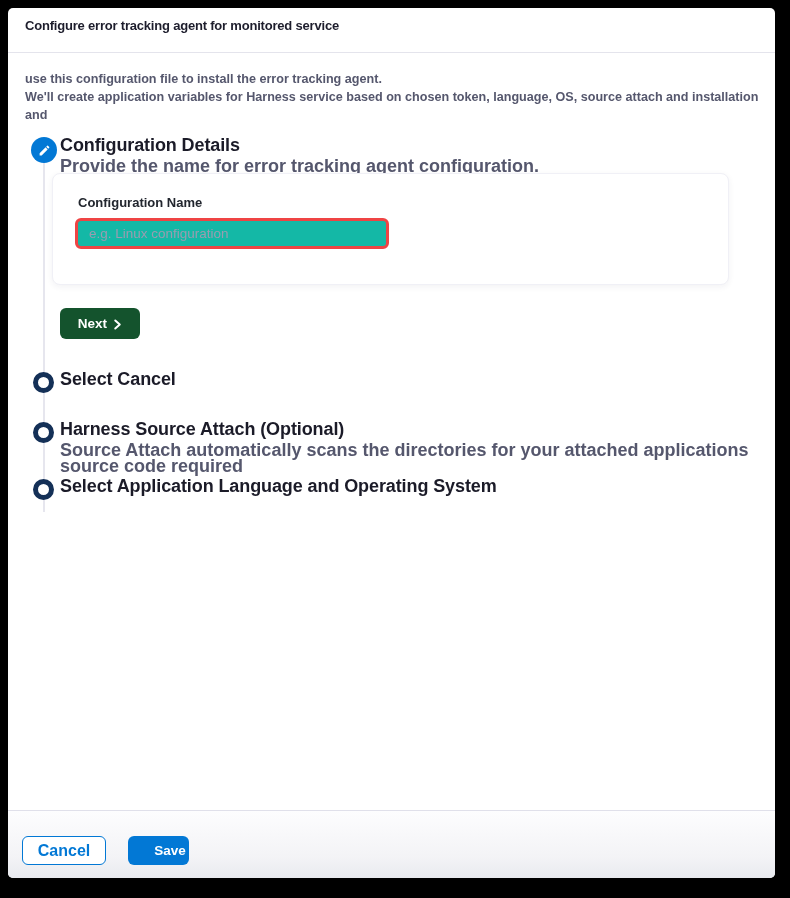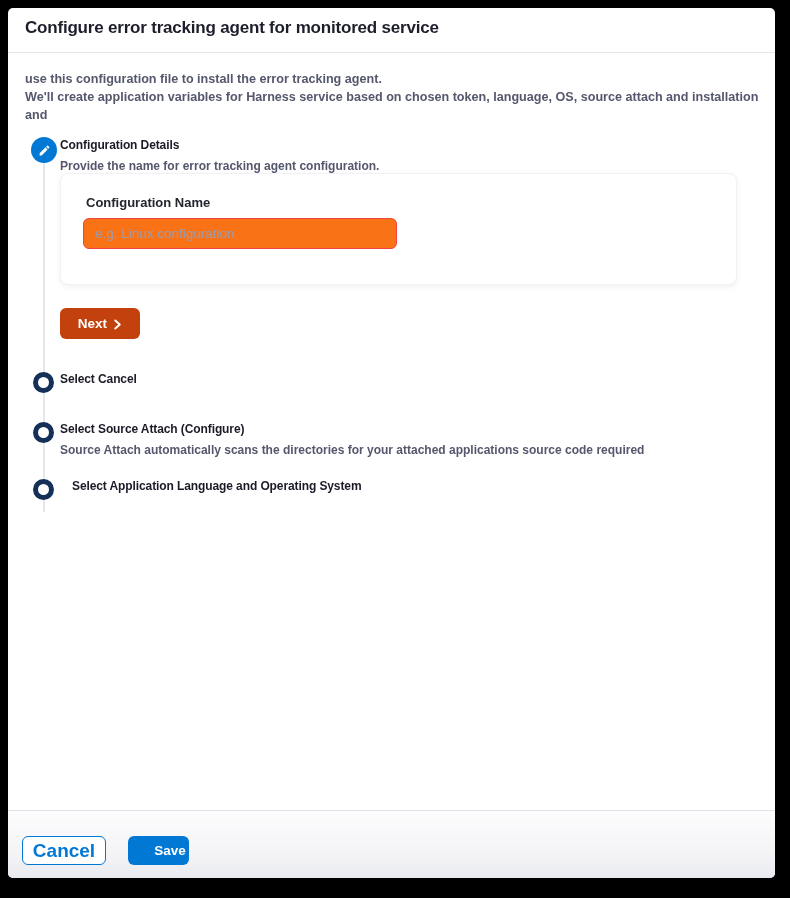--- a/index.html
+++ b/index.html
@@ -13,21 +13,21 @@
   .panel {
     position: absolute;
     left: 8px; top: 8px;
     width: 767px; height: 870px;
     background: #ffffff;
     border-radius: 5px;
   }
   .page-title {
     position: absolute;
     left: 17px; top: 10px;
-    font-size: 17px;
+    font-size: 13px;
     font-weight: 700;
     color: #1d1d2c;
     letter-spacing: -0.2px;
   }
   .header-divider {
     position: absolute;
     left: 0; top: 44px;
     width: 100%; height: 1px;
     background: #e4e4ec;
   }
@@ -64,83 +64,83 @@
     border-radius: 50%;
     background: #ffffff;
     border: 5.5px solid #143057;
   }
   .ring-2 { left: 25px; top: 364px; }
   .ring-3 { left: 25px; top: 414px; }
   .ring-4 { left: 25px; top: 471px; }
 
   .step-text { position: absolute; left: 52px; }
   .step-title {
-    font-size: 12px;
+    font-size: 18px;
     font-weight: 700;
     color: #1b1b28;
     line-height: 19px;
     letter-spacing: -0.1px;
   }
   .step-desc {
-    font-size: 12px;
+    font-size: 18px;
     font-weight: 600;
     color: #55576d;
     line-height: 16px;
     margin-top: 3px;
   }
   .st-1 { top: 128px; width: 660px; }
   .st-2 { top: 362px; width: 690px; }
   .st-3 { top: 412px; width: 690px; }
-  .st-4 { top: 469px; width: 700px; margin-left: 12px; }
+  .st-4 { top: 469px; width: 700px; }
 
   .form-card {
     position: absolute;
-    left: 52px; top: 165px;
+    left: 44px; top: 165px;
     width: 677px; height: 112px;
     background: #ffffff;
     border: 1px solid #f0f0f6;
     border-radius: 8px;
     box-shadow: 0 2px 6px rgba(40,41,61,0.06);
   }
   .field-label {
     position: absolute;
     left: 25px; top: 21px;
     font-size: 13px;
     font-weight: 700;
     color: #22262e;
   }
   .text-input {
     position: absolute;
     left: 22px; top: 44px;
     width: 314px; height: 31px;
-    border: 1px solid #ef4444;
+    border: 3px solid #ef4444;
     border-radius: 6px;
     padding: 0 11px;
     font-family: "Liberation Sans", sans-serif;
     font-size: 13.5px;
     color: #22262e;
-    background: #f97316;
+    background: #14b8a6;
     outline: none;
   }
   .text-input::placeholder { color: #9a9cb0; opacity: 1; }
 
   .btn {
     display: inline-flex;
     align-items: center;
     justify-content: center;
     font-family: "Liberation Sans", sans-serif;
     font-weight: 700;
     border-radius: 6px;
     cursor: pointer;
   }
   .btn-next {
     position: absolute;
     left: 52px; top: 300px;
     width: 80px; height: 31px;
-    background: #c2410c;
+    background: #14532d;
     border: none;
     color: #ffffff;
     font-size: 13.5px;
     gap: 6px;
   }
   .btn-next svg { margin-top: 1px; }
 
   .footer-divider {
     position: absolute;
     left: 0; top: 802px;
@@ -154,21 +154,21 @@
     background: linear-gradient(180deg, #fdfdfe 0%, #f3f3f6 70%, #e9eaef 100%);
     border-radius: 0 0 5px 5px;
   }
   .btn-cancel {
     position: absolute;
     left: 14px; top: 25px;
     width: 84px; height: 29px;
     background: #ffffff;
     border: 1px solid #0278d5;
     color: #0278d5;
-    font-size: 19px;
+    font-size: 16px;
   }
   .btn-save {
     position: absolute;
     left: 120px; top: 25px;
     width: 61px; height: 29px;
     background: #0278d5;
     border: none;
     color: #ffffff;
     font-size: 13.5px;
     padding-left: 23px;
@@ -211,21 +211,21 @@
     </svg>
   </button>
 
   <div class="step-icon-ring ring-2"></div>
   <div class="step-text st-2">
     <div class="step-title">Select Cancel</div>
   </div>
 
   <div class="step-icon-ring ring-3"></div>
   <div class="step-text st-3">
-    <div class="step-title">Select Source Attach (Configure)</div>
+    <div class="step-title">Harness Source Attach (Optional)</div>
     <div class="step-desc">Source Attach automatically scans the directories for your attached applications source code required</div>
   </div>
 
   <div class="step-icon-ring ring-4"></div>
   <div class="step-text st-4">
     <div class="step-title">Select Application Language and Operating System</div>
   </div>
 
   <div class="footer-divider"></div>
   <div class="footer">

